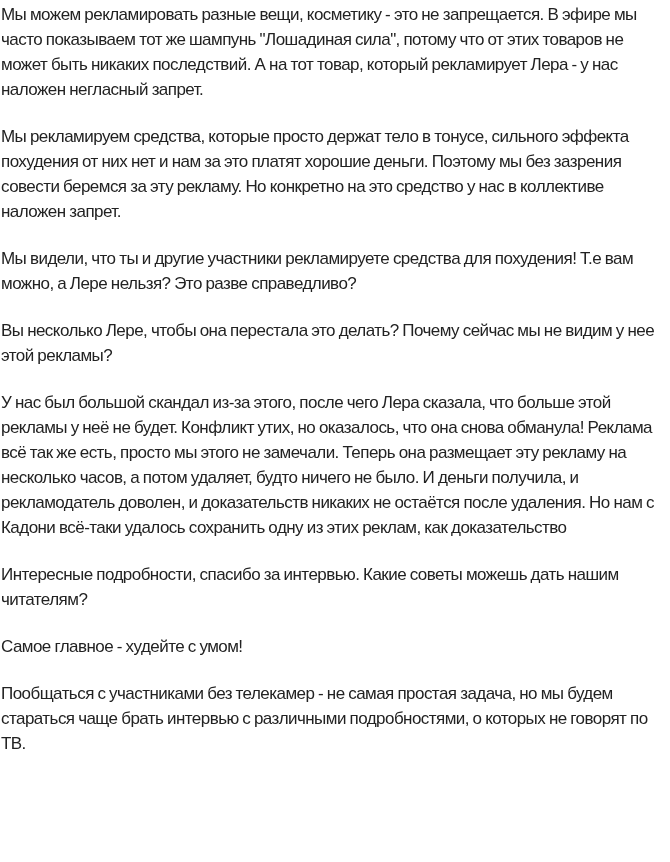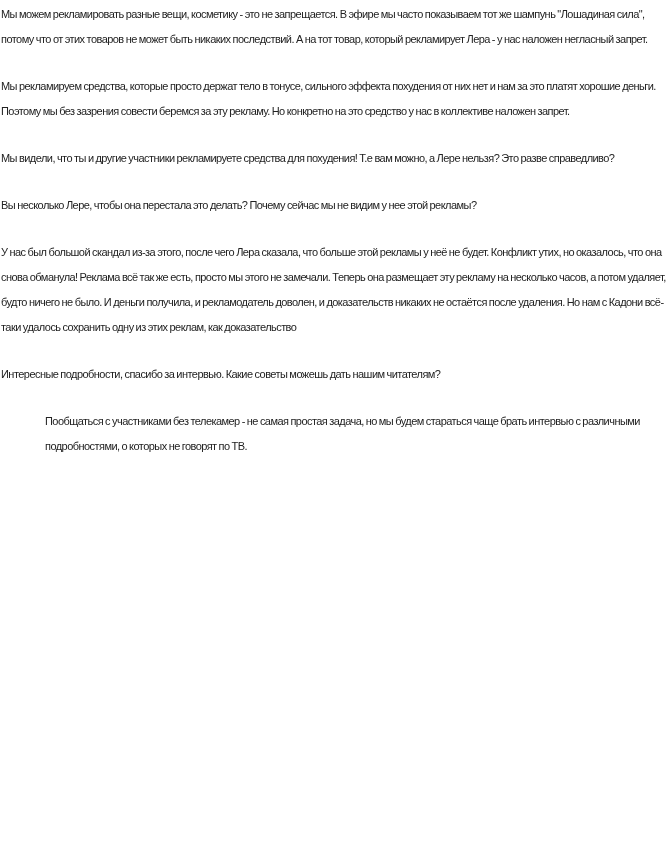--- a/index.html
+++ b/index.html
@@ -10,38 +10,38 @@
   body {
     width: 670px;
     height: 862px;
     overflow: hidden;
   }
   .article {
     padding: 2px 0 0 1px;
     width: 669px;
     color: #222222;
     font-family: "Liberation Sans", sans-serif;
-    font-size: 11px;
+    font-size: 17px;
     line-height: 25px;
     letter-spacing: -0.55px;
     word-spacing: -0.5px;
   }
   .article p {
     margin: 0 0 22px 0;
     white-space: normal;
   }
   .article p:last-child {
     margin-bottom: 8px;
-    padding-left: 44px;
   }
 </style>
 </head>
 <body>
 
 <div class="article">
   <p>Мы можем рекламировать разные вещи, косметику - это не запрещается. В эфире мы часто показываем тот же шампунь "Лошадиная сила", потому что от этих товаров не может быть никаких последствий. А на тот товар, который рекламирует Лера - у нас наложен негласный запрет.</p>
   <p>Мы рекламируем средства, которые просто держат тело в тонусе, сильного эффекта похудения от них нет и нам за это платят хорошие деньги. Поэтому мы без зазрения совести беремся за эту рекламу. Но конкретно на это средство у нас в коллективе наложен запрет.</p>
   <p>Мы видели, что ты и другие участники рекламируете средства для похудения! Т.е вам можно, а Лере нельзя? Это разве справедливо?</p>
   <p>Вы несколько Лере, чтобы она перестала это делать? Почему сейчас мы не видим у нее этой рекламы?</p>
   <p>У нас был большой скандал из-за этого, после чего Лера сказала, что больше этой рекламы у неё не будет. Конфликт утих, но оказалось, что она снова обманула! Реклама всё так же есть, просто мы этого не замечали. Теперь она размещает эту рекламу на несколько часов, а потом удаляет, будто ничего не было. И деньги получила, и рекламодатель доволен, и доказательств никаких не остаётся после удаления. Но нам с Кадони всё-таки удалось сохранить одну из этих реклам, как доказательство</p>
   <p>Интересные подробности, спасибо за интервью. Какие советы можешь дать нашим читателям?</p>
+  <p>Самое главное - худейте с умом!</p>
   <p>Пообщаться с участниками без телекамер - не самая простая задача, но мы будем стараться чаще брать интервью с различными подробностями, о которых не говорят по ТВ.</p>
 </div>
 
 </body></html>

